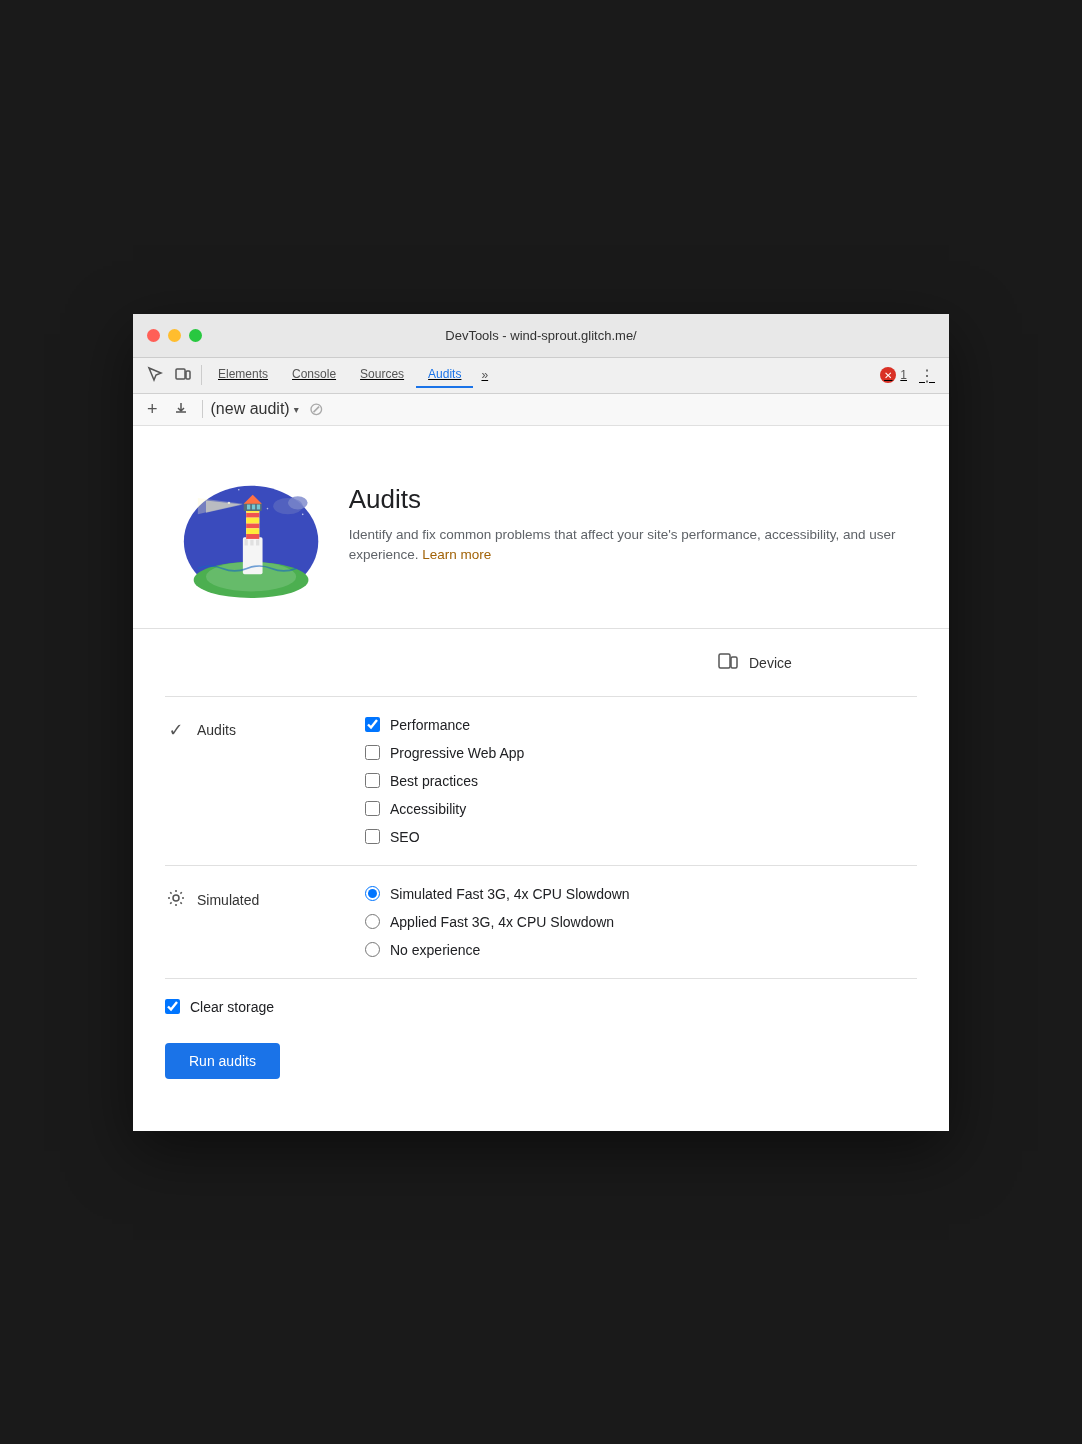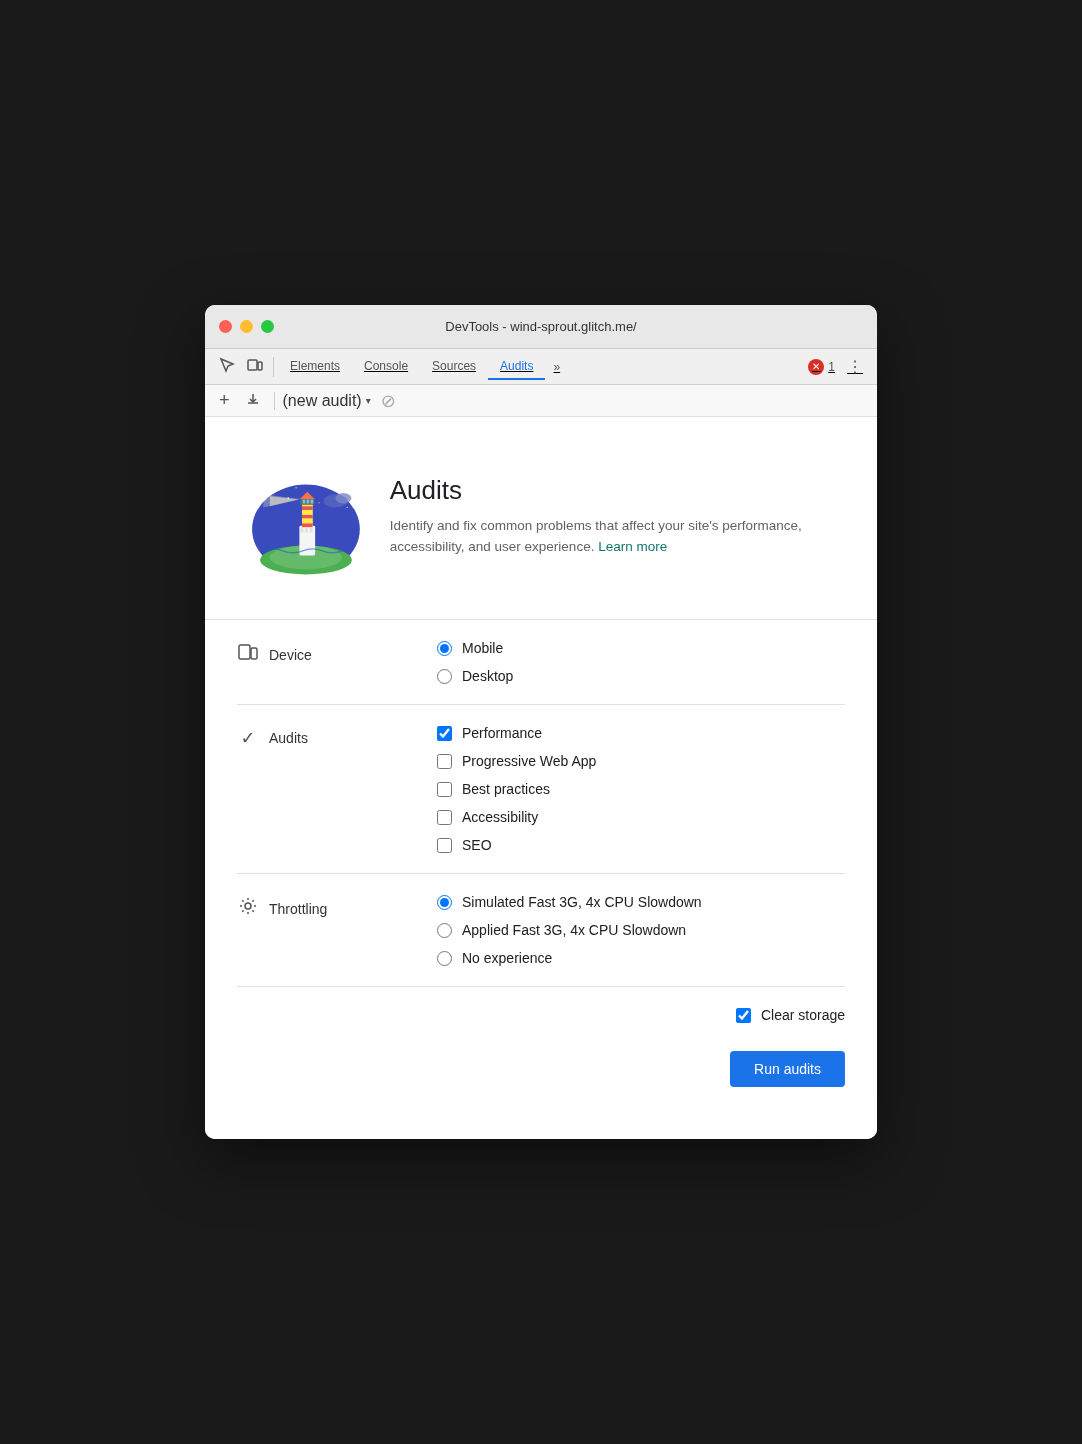--- a/index.html
+++ b/index.html
@@ -6,23 +6,23 @@
     body {
       background: #1a1a1a;
       display: flex;
       justify-content: center;
       align-items: center;
       min-height: 100vh;
       font-family: -apple-system, BlinkMacSystemFont, 'Segoe UI', sans-serif;
     }
 
     .window {
-      width: 672px;
+      width: 816px;
       background: #fff;
-      border-radius: 10px;
+      border-radius: 0;
       overflow: hidden;
       box-shadow: 0 20px 60px rgba(0,0,0,0.5);
     }
 
     
     .titlebar {
       background: #e8e8e8;
       height: 44px;
       display: flex;
       align-items: center;
@@ -190,21 +190,21 @@
       font-weight: 400;
       color: #202124;
       margin-bottom: 10px;
     }
     .hero-text p {
       font-size: 13.5px;
       color: #5f6368;
       line-height: 1.5;
     }
     .hero-text a {
-      color: #0f766e;
+      color: #a16207;
       text-decoration: none;
     }
 
     .section-divider {
       border: none;
       border-top: 1px solid #e0e0e0;
       margin: 0 -32px;
     }
 
     
@@ -251,21 +251,20 @@
       height: 15px;
       cursor: pointer;
     }
 
     
     .bottom-section {
       padding: 20px 0;
       display: flex;
       flex-direction: column;
       gap: 28px;
-      align-items: flex-end;
     }
     .run-btn {
       background: #1a73e8;
       color: white;
       border: none;
       border-radius: 4px;
       padding: 10px 24px;
       font-size: 14px;
       font-weight: 500;
       cursor: pointer;
@@ -397,30 +396,20 @@
     <div class="setting-row">
       <div class="setting-label">
         <span class="setting-icon">
           <svg width="20" height="20" viewBox="0 0 20 20" fill="none" stroke="#555" stroke-width="1.5">
             <rect x="1" y="3" width="11" height="14" rx="1.5"></rect>
             <rect x="13" y="6" width="6" height="11" rx="1.5"></rect>
           </svg>
         </span>
         <span>Device</span>
       </div>
-      <div class="setting-options">
-        <label class="radio-option">
-          <input type="radio" name="device" value="mobile" checked="" style="">
-          <span>Mobile</span>
-        </label>
-        <label class="radio-option">
-          <input type="radio" name="device" value="desktop" style="">
-          <span>Desktop</span>
-        </label>
-      </div>
     </div>
 
     <div class="setting-row">
       <div class="setting-label">
         <span class="setting-icon">✓</span>
         <span>Audits</span>
       </div>
       <div class="setting-options">
         <label class="checkbox-option">
           <input type="checkbox" checked="" style="">
@@ -446,21 +435,21 @@
     </div>
 
     <div class="setting-row">
       <div class="setting-label">
         <span class="setting-icon">
           <svg width="20" height="20" viewBox="0 0 20 20" fill="none" stroke="#555" stroke-width="1.5">
             <circle cx="10" cy="10" r="3"></circle>
             <path d="M10 2 L10 4 M10 16 L10 18 M2 10 L4 10 M16 10 L18 10 M4.2 4.2 L5.6 5.6 M14.4 14.4 L15.8 15.8 M15.8 4.2 L14.4 5.6 M5.6 14.4 L4.2 15.8"></path>
           </svg>
         </span>
-        <span>Throttling</span>
+        <span>Simulated</span>
       </div>
       <div class="setting-options">
         <label class="radio-option">
           <input type="radio" name="throttle" value="simulated" checked="" style="">
           <span>Simulated Fast 3G, 4x CPU Slowdown</span>
         </label>
         <label class="radio-option">
           <input type="radio" name="throttle" value="applied" style="">
           <span>Applied Fast 3G, 4x CPU Slowdown</span>
         </label>

